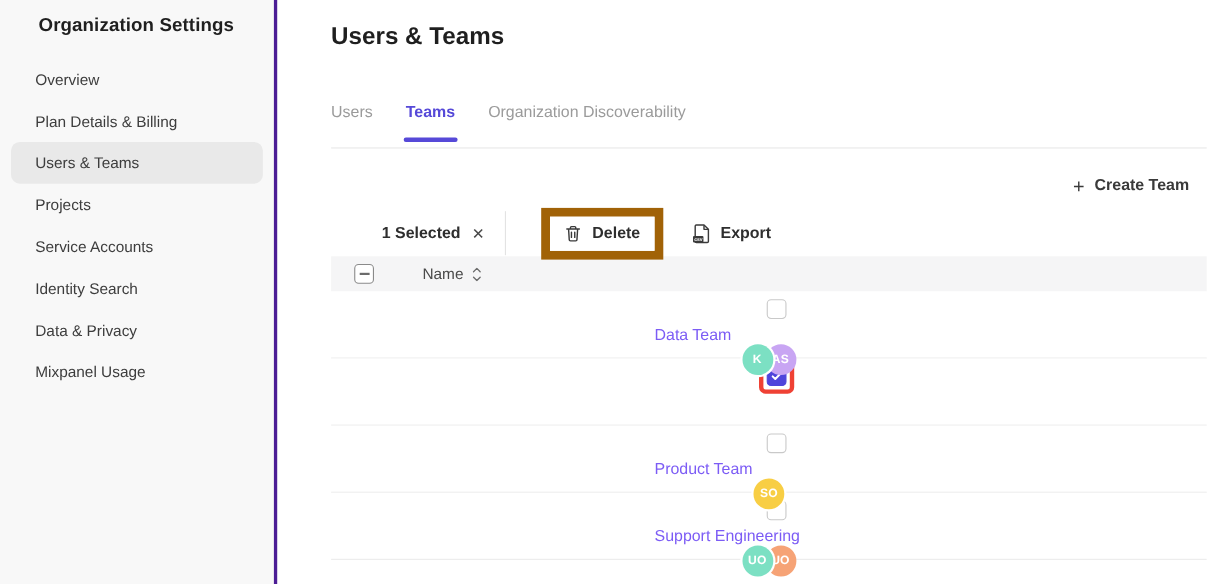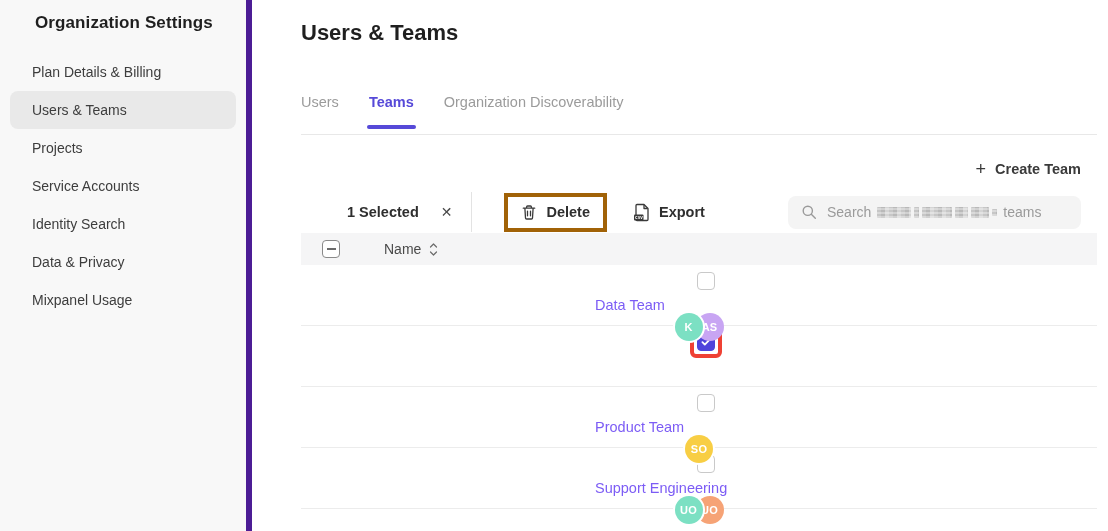--- a/index.html
+++ b/index.html
@@ -11,21 +11,21 @@
     overflow: hidden;
     display: flex;
   }
 
   
   .sidebar {
     width: 252px;
     min-width: 252px;
     height: 531px;
     background: #f8f8f8;
-    border-right: 6px solid #4c1d95;
+    border-right: 3px solid #4c1d95;
     padding-top: 13px;
   }
   .sidebar-title {
     margin-left: 35px;
     font-size: 17px;
     font-weight: 700;
     color: #1f1f1f;
     letter-spacing: .1px;
   }
   .side-nav { margin-top: 20px; }
@@ -107,37 +107,37 @@
   .toolbar {
     margin-top: 14px;
     display: flex;
     align-items: center;
     height: 42px;
   }
   .selected-group {
     margin-left: 46px;
     display: flex;
     align-items: center;
-    gap: 22px;
+    gap: 10px;
   }
   .selected-label { font-size: 14.5px; font-weight: 600; color: #2e2e2e; }
   .clear-x {
     font-size: 14px;
     color: #4a4a4a;
     cursor: pointer;
     line-height: 1;
   }
   .toolbar-divider {
     width: 1px;
     height: 40px;
     background: #e3e3e3;
     margin-left: 19px;
   }
   .annotation-box {
-    border: 4px solid #a16207;
+    border: 8px solid #a16207;
     background: #ffffff;
     margin-left: 32px;
   }
   .delete-btn {
     display: flex;
     align-items: center;
     gap: 9px;
     padding: 7px 13px;
     background: #ffffff;
     border: none;
@@ -264,20 +264,21 @@
   .avatar.back { margin-left: -7px; z-index: 1; }
 
   svg { display: block; }
 </style>
 </head>
 <body>
 
 <aside class="sidebar">
   <div class="sidebar-title">Organization Settings</div>
   <nav class="side-nav">
+    <div class="side-item">Overview</div>
     <div class="side-item">Plan Details &amp; Billing</div>
     <div class="side-item active">Users &amp; Teams</div>
     <div class="side-item">Projects</div>
     <div class="side-item">Service Accounts</div>
     <div class="side-item">Identity Search</div>
     <div class="side-item">Data &amp; Privacy</div>
     <div class="side-item">Mixpanel Usage</div>
   </nav>
 </aside>
 
@@ -323,40 +324,20 @@
         <svg width="17" height="19" viewBox="0 0 17 19" fill="none">
           <path d="M4 1.5h7l4 4v11a1 1 0 0 1-1 1H4a1 1 0 0 1-1-1v-14a1 1 0 0 1 1-1z" stroke="#3a3a3a" stroke-width="1.3" stroke-linejoin="round"></path>
           <path d="M11 1.8V5.5h3.7" stroke="#3a3a3a" stroke-width="1.3" stroke-linejoin="round"></path>
           <rect x="1" y="11.5" width="9.5" height="6" rx="1" fill="#3a3a3a"></rect>
           <text x="2.1" y="16.3" font-family="Liberation Sans, sans-serif" font-size="4.6" fill="#ffffff">csv</text>
         </svg>
       </span>
       <span>Export</span>
     </button>
 
-    <div class="search-box">
-      <span>
-        <svg width="16" height="16" viewBox="0 0 16 16" fill="none">
-          <circle cx="6.8" cy="6.8" r="4.6" stroke="#9a9a9a" stroke-width="1.4"></circle>
-          <path d="M10.3 10.3l4 4" stroke="#9a9a9a" stroke-width="1.4" stroke-linecap="round"></path>
-        </svg>
-      </span>
-      <span class="search-placeholder">
-        <span>Search</span>
-        <span class="redacted">
-            <i style="width:34px"></i>
-            <i style="width:5px"></i>
-            <i style="width:30px"></i>
-            <i style="width:13px"></i>
-            <i style="width:18px"></i>
-            <i style="width:5px;height:7px"></i>
-          </span>
-        <span>teams</span>
-      </span>
-    </div>
   </div>
 
   <div class="table">
 
     <div class="thead">
       <div class="cb-slot">
         <div class="checkbox indeterminate"></div>
       </div>
       <div class="header-name">
         <span>Name</span>

